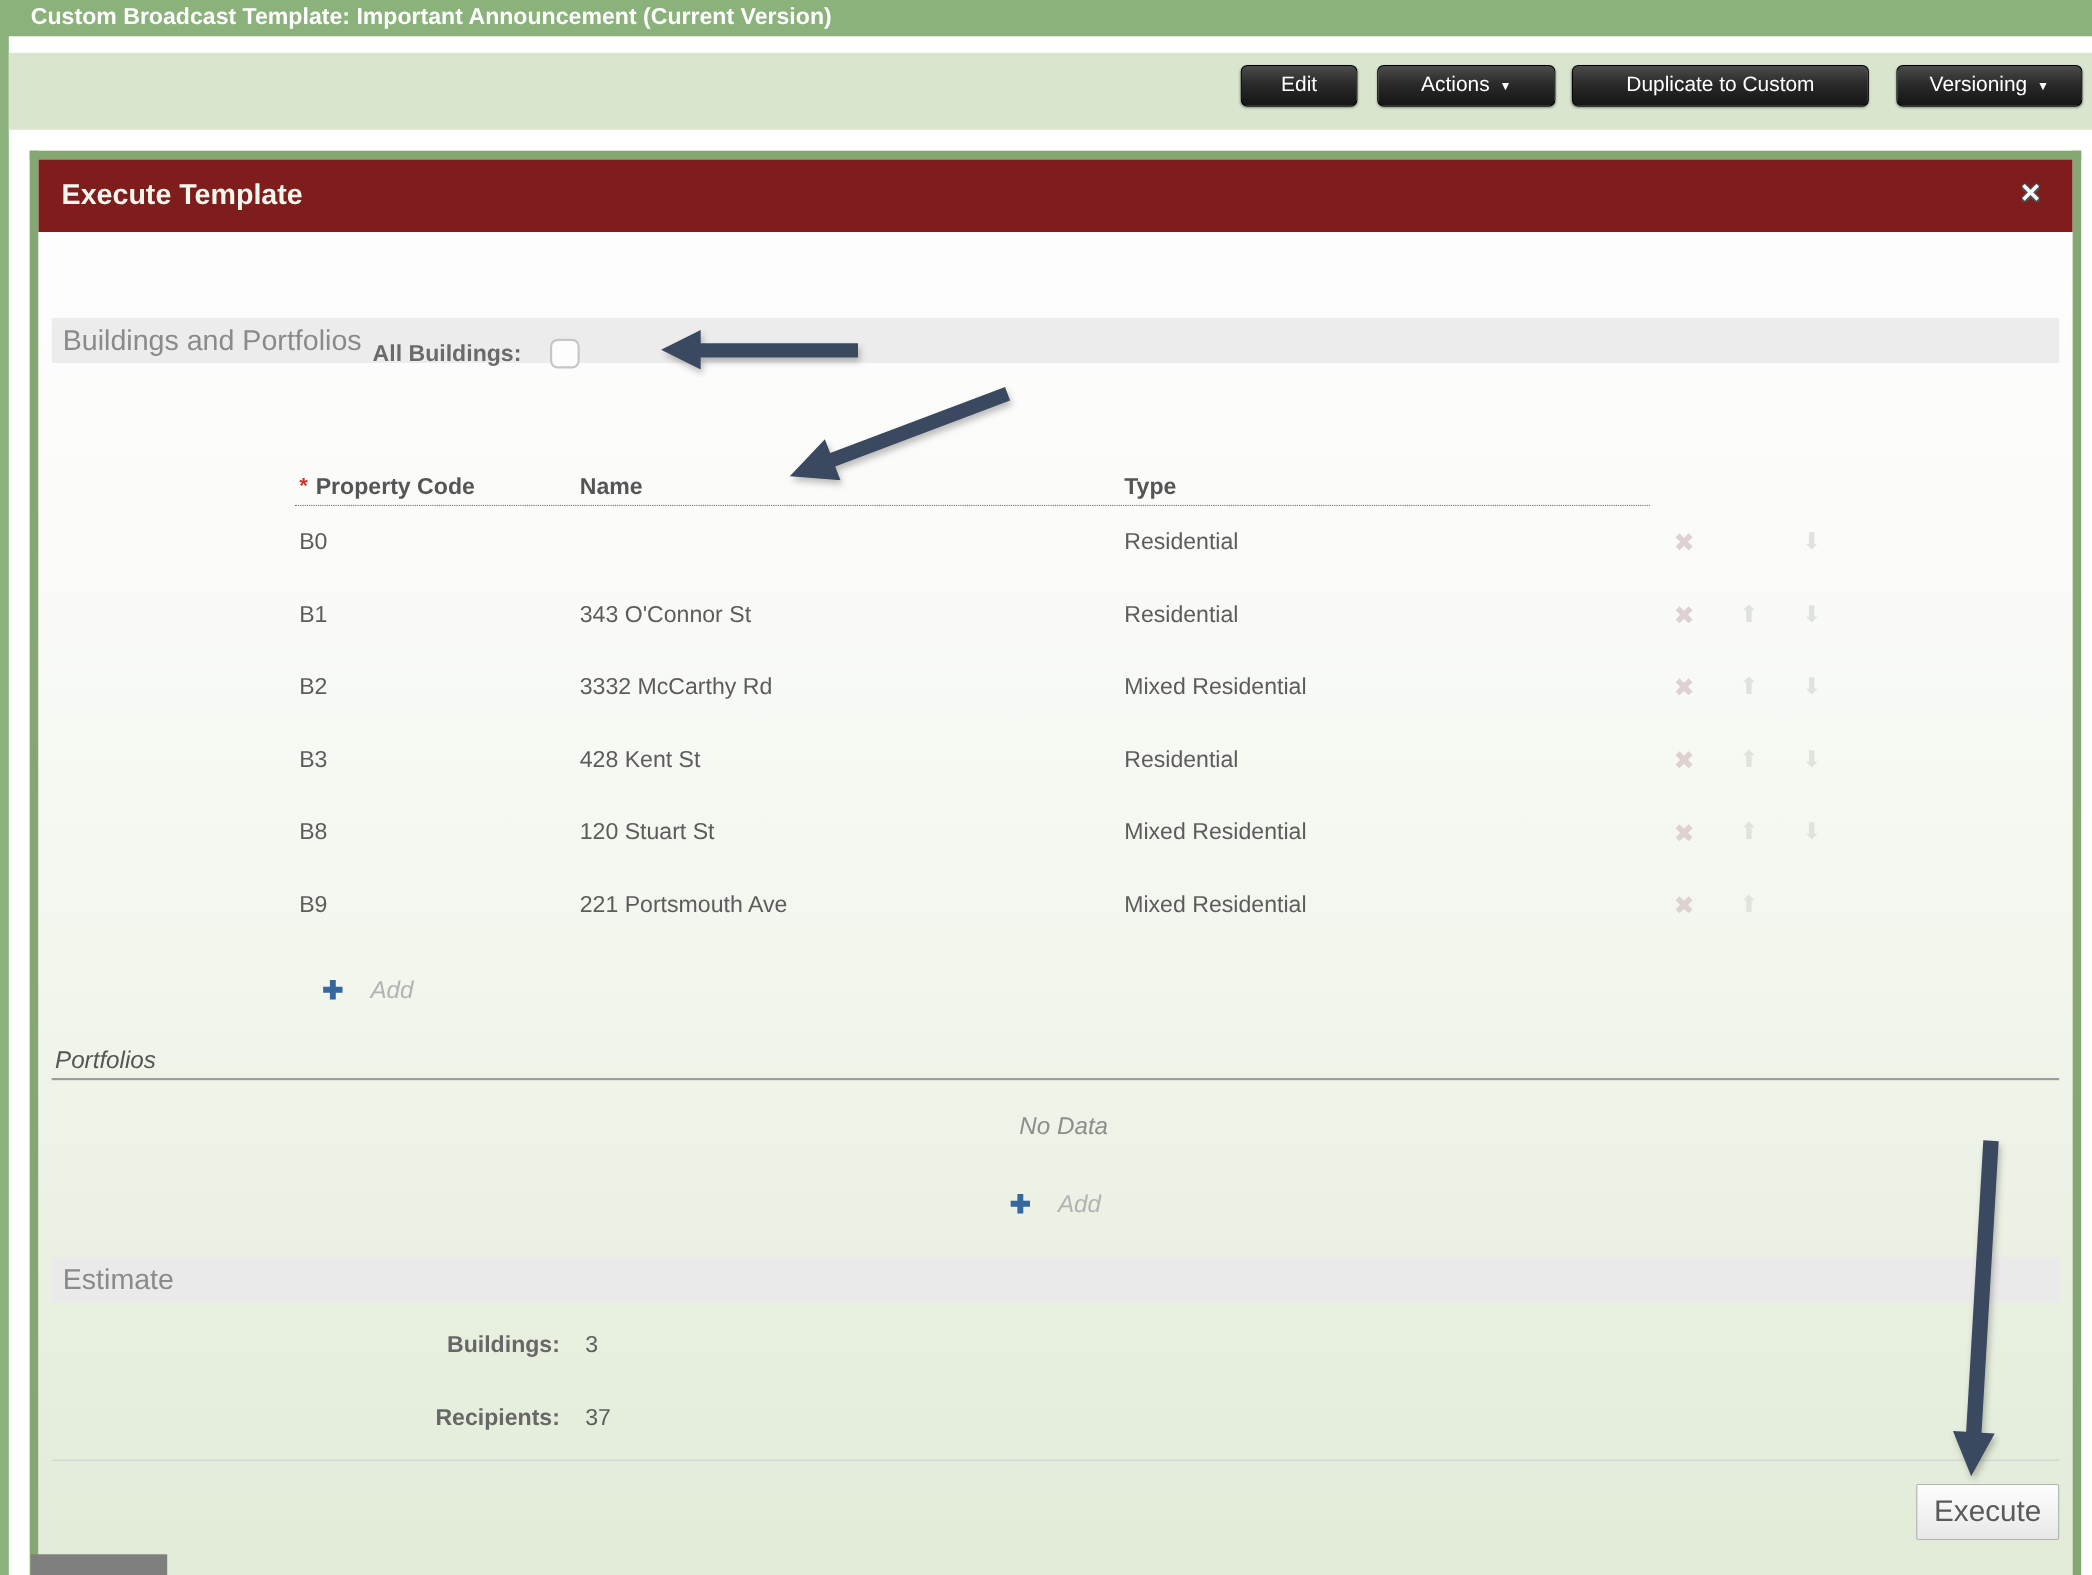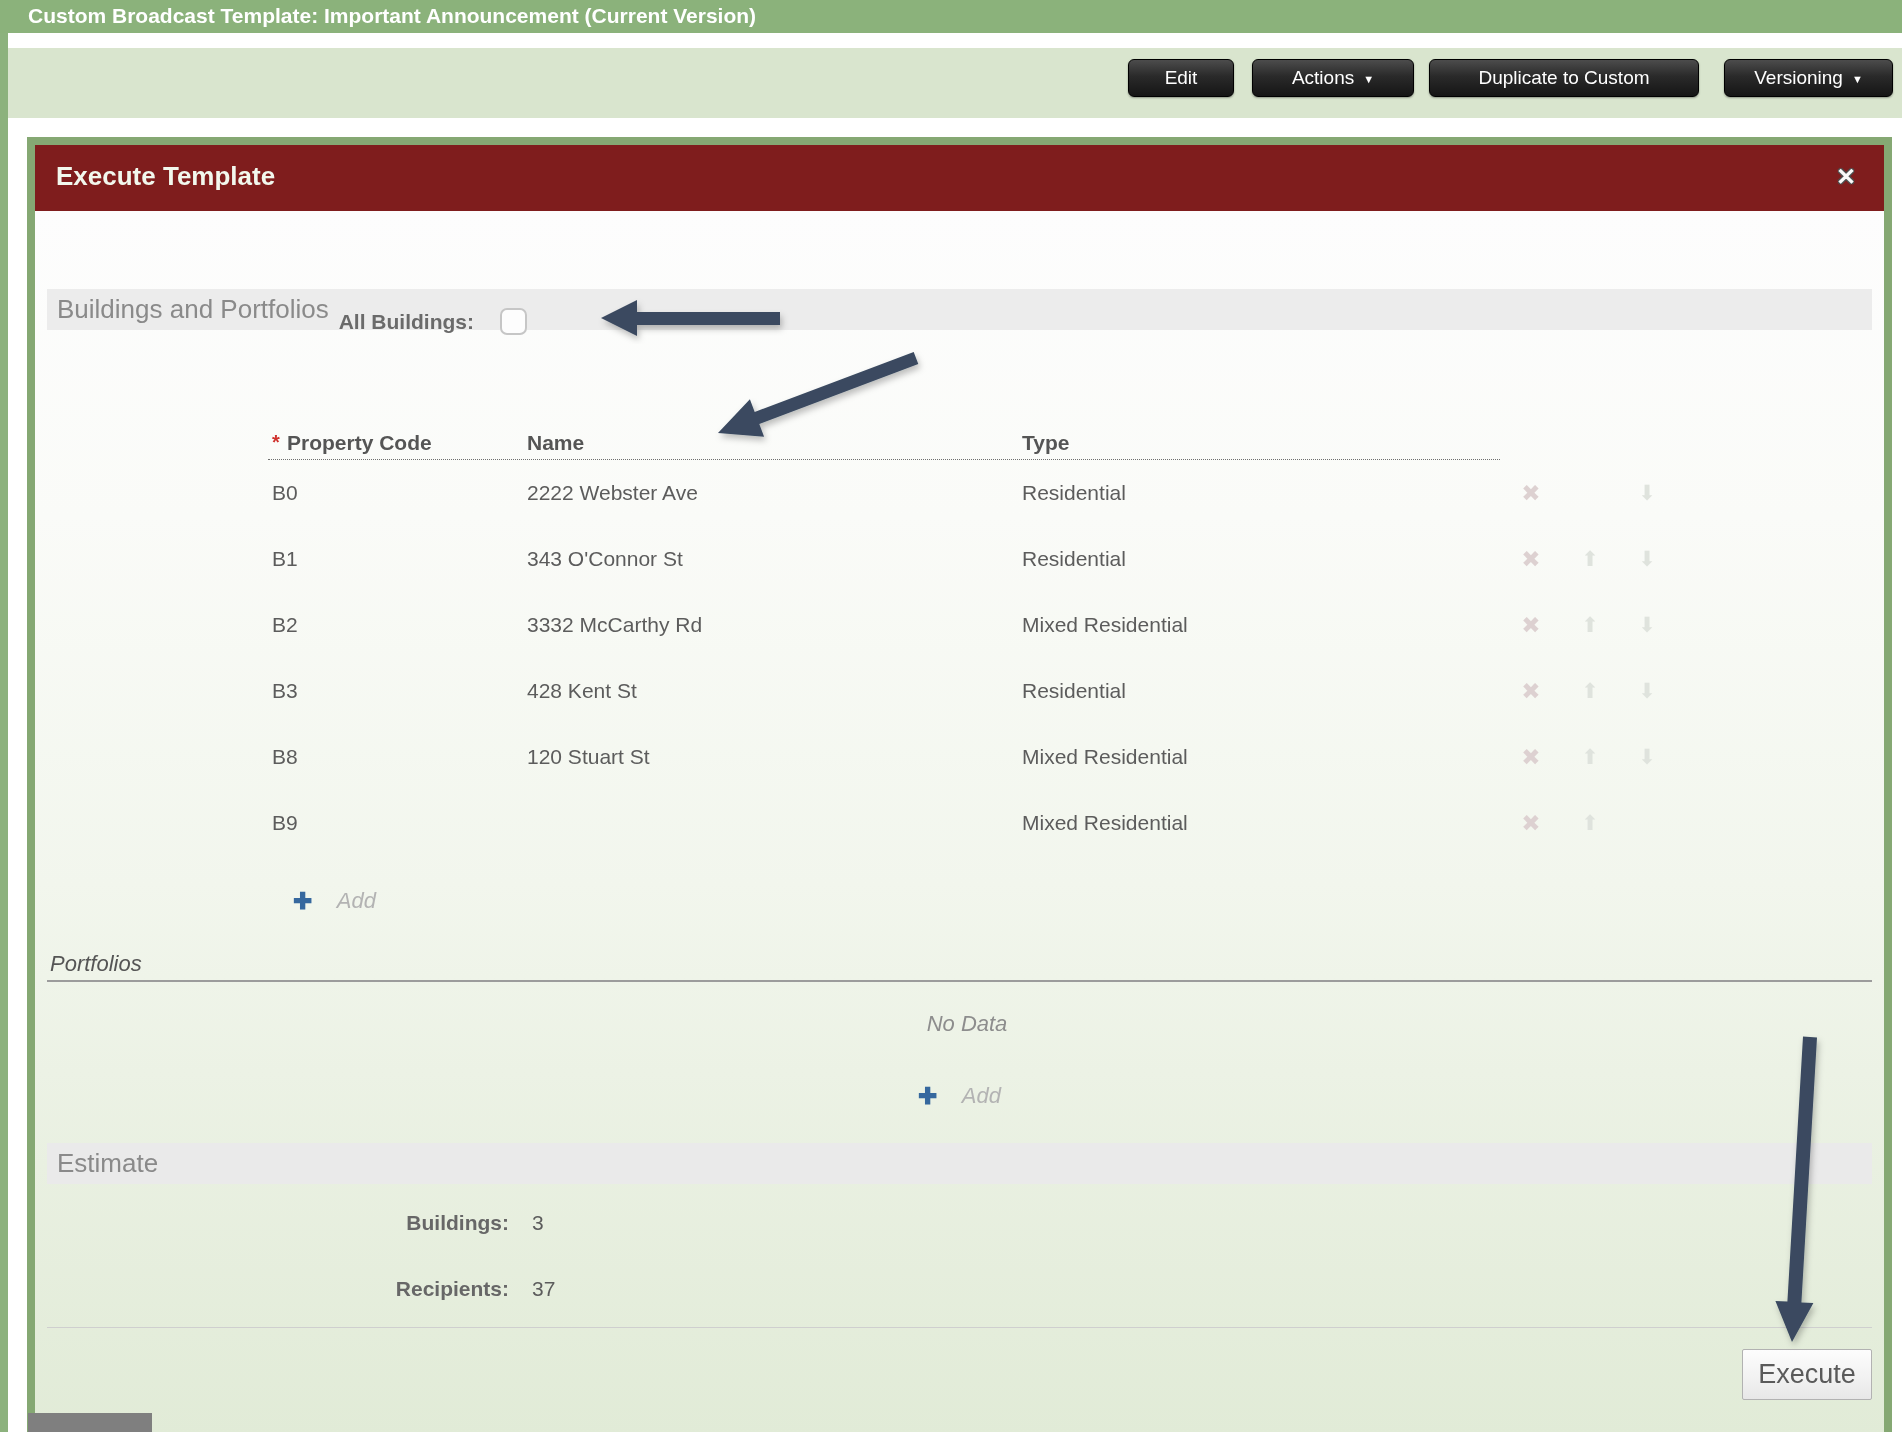--- a/index.html
+++ b/index.html
@@ -139,21 +139,20 @@
     <div class="thead">
       <span class="th-ast">*</span>
       <span class="th-code">Property Code</span>
       <span class="th-name">Name</span>
       <span class="th-type">Type</span>
     </div>
 
     <div class="rows">
         <div class="trow">
           <span class="cell c-code">B0</span>
-          <span class="cell c-name">2222 Webster Ave</span>
           <span class="cell c-type">Residential</span>
           <span class="ricon icon-x">✖</span>
           <span class="ricon icon-down">⬇</span>
         </div>
         <div class="trow">
           <span class="cell c-code">B1</span>
           <span class="cell c-name">343 O'Connor St</span>
           <span class="cell c-type">Residential</span>
           <span class="ricon icon-x">✖</span>
           <span class="ricon icon-up">⬆</span>
@@ -178,20 +177,21 @@
         <div class="trow">
           <span class="cell c-code">B8</span>
           <span class="cell c-name">120 Stuart St</span>
           <span class="cell c-type">Mixed Residential</span>
           <span class="ricon icon-x">✖</span>
           <span class="ricon icon-up">⬆</span>
           <span class="ricon icon-down">⬇</span>
         </div>
         <div class="trow">
           <span class="cell c-code">B9</span>
+          <span class="cell c-name">221 Portsmouth Ave</span>
           <span class="cell c-type">Mixed Residential</span>
           <span class="ricon icon-x">✖</span>
           <span class="ricon icon-up">⬆</span>
         </div>
       </div>
 
     <div class="add-link add-buildings">
       <span class="plus">✚</span>
       <span class="add-text">Add</span>
     </div>

